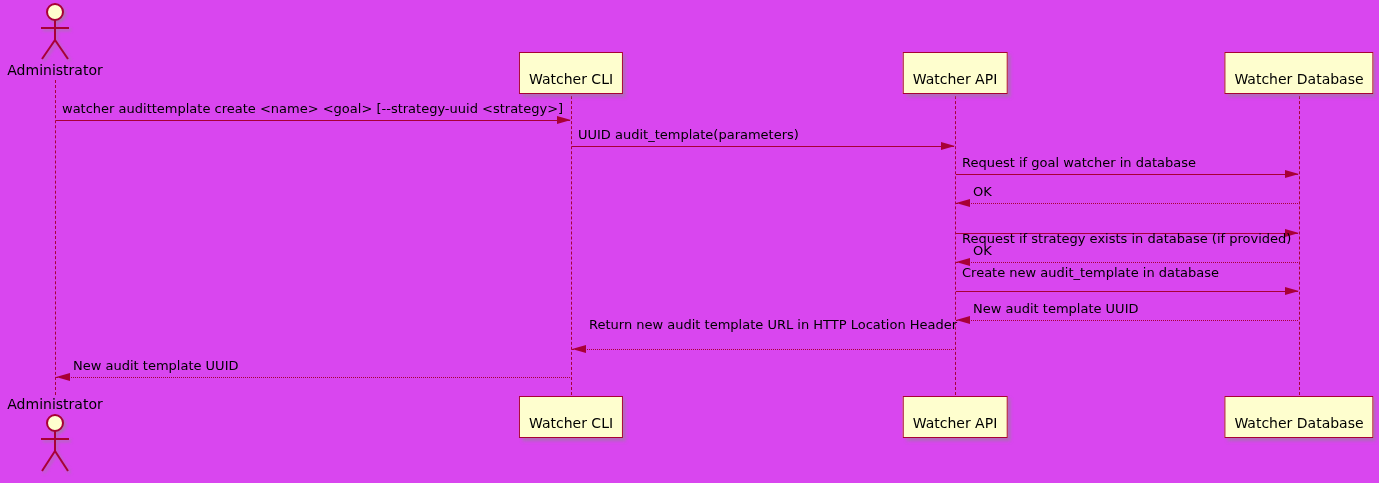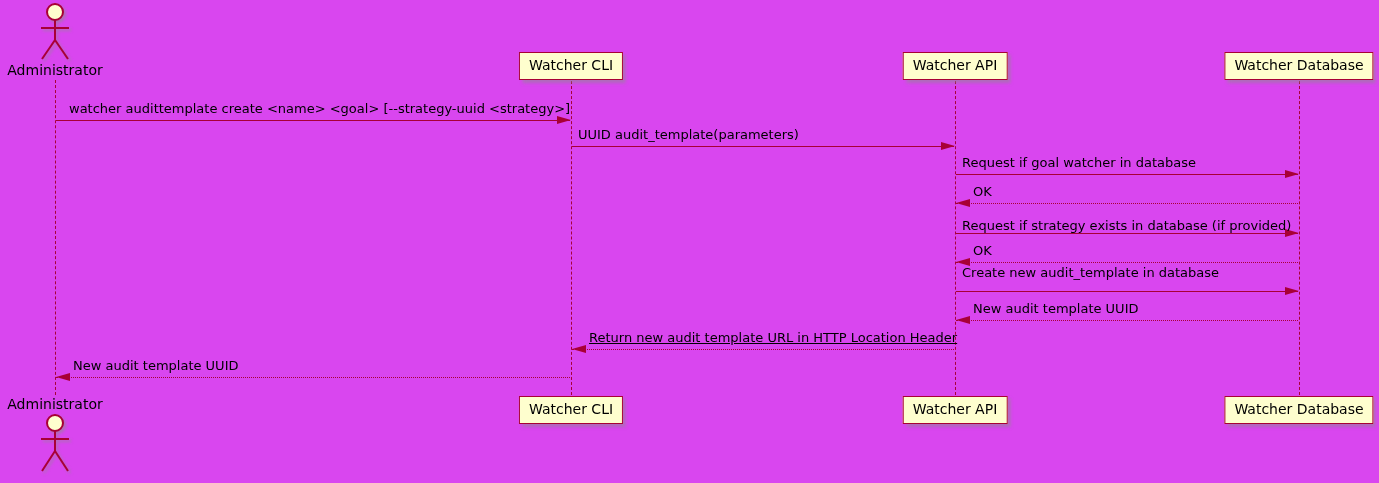--- a/index.html
+++ b/index.html
@@ -10,21 +10,21 @@
     background: #d946ef;
     font-family: "DejaVu Sans", "Liberation Sans", sans-serif;
     color: #000000;
     overflow: hidden;
   }
   .participant-box {
     position: absolute;
     transform: translateX(-50%);
     background: var(--pfill, #FEFECE);
     border: 1.7px solid var(--pline, #A80036);
-    padding: 4px 9px 5px 9px;
+    padding: 18px 9px 5px 9px;
     font-size: 14px;
     line-height: 17px;
     white-space: nowrap;
     box-shadow: 3px 3px 3px rgba(140,140,140,0.55);
   }
   .actor-label {
     position: absolute;
     transform: translateX(-50%);
     font-size: 14px;
     white-space: nowrap;
@@ -96,42 +96,42 @@
   <div class="participant-box" style="left:955px; top:52px;">Watcher API</div>
   <div class="participant-box" style="left:1299px; top:52px;">Watcher Database</div>
 
   <div class="participant-box" style="left:571px; top:396px;">Watcher CLI</div>
   <div class="participant-box" style="left:955px; top:396px;">Watcher API</div>
   <div class="participant-box" style="left:1299px; top:396px;">Watcher Database</div>
 
   <div id="messages">
       <div class="msg-line solid" style="left: 56px; top: 120px; width: 514px;"></div>
       <div class="arrow-head right" style="left: 557px; top: 116px;"></div>
-      <div class="msg-label" style="left: 69px; top: 101px;">watcher audittemplate create &lt;name&gt; &lt;goal&gt; [--strategy-uuid &lt;strategy&gt;]</div>
+      <div class="msg-label" style="left: 62px; top: 101px;">watcher audittemplate create &lt;name&gt; &lt;goal&gt; [--strategy-uuid &lt;strategy&gt;]</div>
       <div class="msg-line solid" style="left: 572px; top: 146px; width: 382px;"></div>
       <div class="arrow-head right" style="left: 941px; top: 142px;"></div>
       <div class="msg-label" style="left: 578px; top: 127px;">UUID audit_template(parameters)</div>
       <div class="msg-line solid" style="left: 956px; top: 174px; width: 342px;"></div>
       <div class="arrow-head right" style="left: 1285px; top: 170px;"></div>
       <div class="msg-label" style="left: 962px; top: 155px;">Request if goal watcher in database</div>
       <div class="msg-line dotted" style="left: 956px; top: 203px; width: 342px;"></div>
       <div class="arrow-head left" style="left: 956px; top: 199px;"></div>
       <div class="msg-label" style="left: 973px; top: 184px;">OK</div>
       <div class="msg-line solid" style="left: 956px; top: 233px; width: 342px;"></div>
       <div class="arrow-head right" style="left: 1285px; top: 229px;"></div>
-      <div class="msg-label" style="left: 962px; top: 218px;">Request if strategy exists in database (if provided)</div>
+      <div class="msg-label" style="left: 962px; top: 231px;">Request if strategy exists in database (if provided)</div>
       <div class="msg-line dotted" style="left: 956px; top: 262px; width: 342px;"></div>
       <div class="arrow-head left" style="left: 956px; top: 258px;"></div>
       <div class="msg-label" style="left: 973px; top: 243px;">OK</div>
       <div class="msg-line solid" style="left: 956px; top: 291px; width: 342px;"></div>
       <div class="arrow-head right" style="left: 1285px; top: 287px;"></div>
       <div class="msg-label" style="left: 962px; top: 265px;">Create new audit_template in database</div>
       <div class="msg-line dotted" style="left: 956px; top: 320px; width: 342px;"></div>
       <div class="arrow-head left" style="left: 956px; top: 316px;"></div>
       <div class="msg-label" style="left: 973px; top: 301px;">New audit template UUID</div>
       <div class="msg-line dotted" style="left: 572px; top: 349px; width: 382px;"></div>
       <div class="arrow-head left" style="left: 572px; top: 345px;"></div>
-      <div class="msg-label" style="left: 589px; top: 330px; text-decoration: underline;">Return new audit template URL in HTTP Location Header</div>
+      <div class="msg-label" style="left: 589px; top: 317px;">Return new audit template URL in HTTP Location Header</div>
       <div class="msg-line dotted" style="left: 56px; top: 377px; width: 514px;"></div>
       <div class="arrow-head left" style="left: 56px; top: 373px;"></div>
       <div class="msg-label" style="left: 73px; top: 358px;">New audit template UUID</div>
     </div>
 </div>
 
 </body></html>

